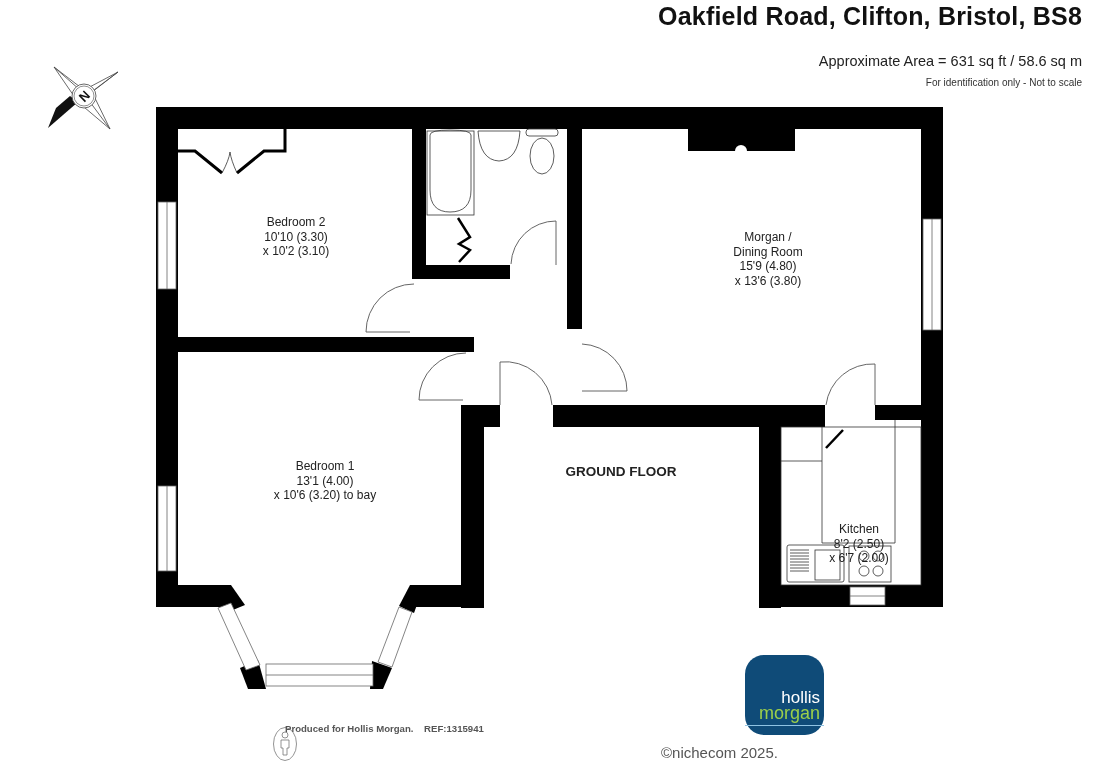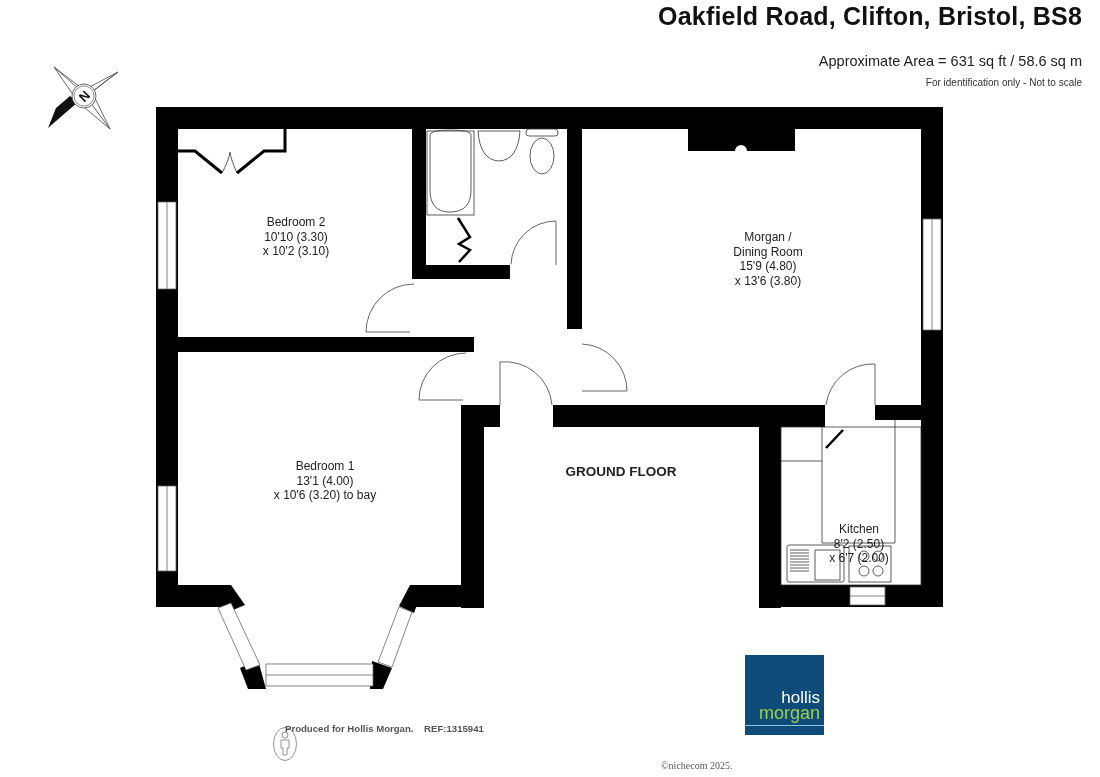--- a/index.html
+++ b/index.html
@@ -7,23 +7,23 @@
   .title { position:absolute; right:18px; top:2px; font-size:25px; font-weight:bold; letter-spacing:0.2px; color:#111; }
   .area { position:absolute; right:18px; top:53px; font-size:14.5px; color:#222; }
   .disclaimer { position:absolute; right:18px; top:77px; font-size:10px; color:#333; }
   .compass { position:absolute; left:44px; top:62px; width:80px; height:70px; }
   .plan { position:absolute; left:0; top:0; width:1100px; height:777px; }
   .room-label { position:absolute; text-align:center; font-size:12px; line-height:14.5px; color:#222; transform:translateX(-50%); white-space:nowrap; }
   .room-label .name { font-weight:normal; display:block; }
   .room-label .dim { display:block; }
   .floor-label { position:absolute; left:621px; top:464px; transform:translateX(-50%); font-weight:bold; font-size:13.5px; color:#222; }
   .footer { position:absolute; left:285px; top:723px; font-size:9.6px; line-height:12.2px; color:#555; }
-  .footer-copy { position:absolute; left:661px; top:760px; font-size:10px; color:#555;font-family:Liberation Serif, serif; }
+  .footer-copy { position:absolute; left:661px; top:744px; font-size:15px; color:#555; }
   .footer-icon { position:absolute; left:272px; top:726px; width:26px; height:36px; }
-  .logo { position:absolute; left:745px; top:655px; width:79px; height:80px; background:#0f4b78; }
+  .logo { position:absolute; left:745px; top:655px; width:79px; height:80px; background:#0f4b78;border-radius:19px; }
   .logo .l1 { position:absolute; right:4px; top:34px; font-size:17px; color:#ffffff; line-height:17px; }
   .logo .l2 { position:absolute; right:4px; top:49px; font-size:18px; color:#9ccf4a; line-height:18px; }
   .logo .bar { position:absolute; left:0; right:0; top:70px; height:1px; background:#8fc3e3; }
 </style>
 </head>
 <body>
 
 <div class="title">Oakfield Road, Clifton, Bristol, BS8</div>
 <div class="area">Approximate Area = 631 sq ft / 58.6 sq m</div>
 <div class="disclaimer">For identification only - Not to scale</div>

